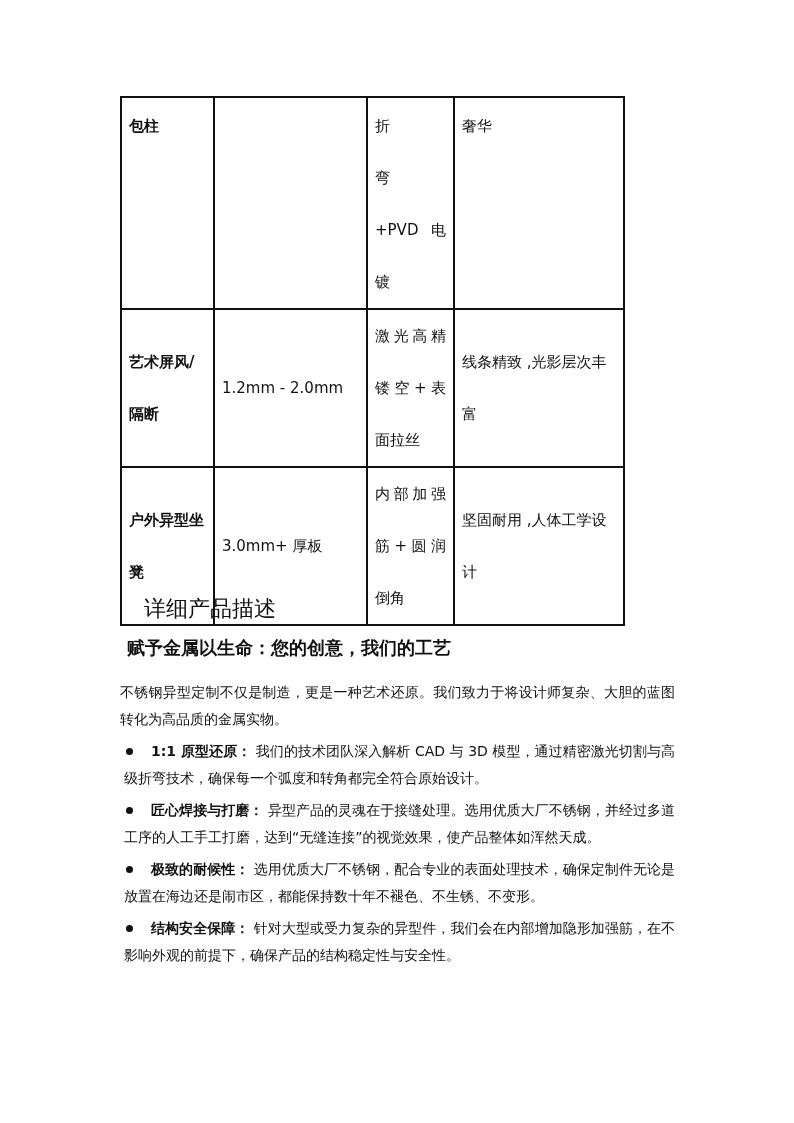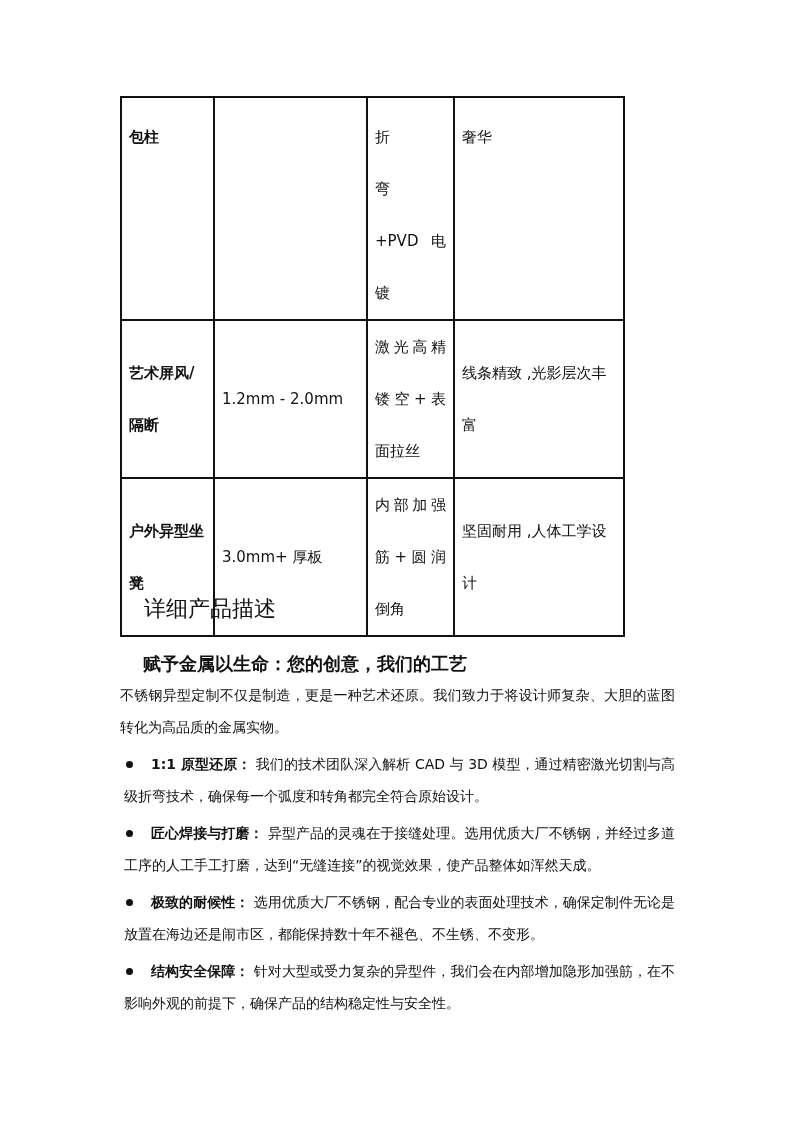--- a/index.html
+++ b/index.html
@@ -6,25 +6,25 @@
   body { width: 794px; height: 1123px; position: relative; overflow: hidden;
          font-family: "DejaVu Sans", "Liberation Sans", sans-serif; color: #111; }
   .spec-table { position: absolute; left: 120px; top: 96px; border-collapse: collapse; table-layout: fixed; }
   .spec-table td { border: 2px solid #111; vertical-align: middle; padding: 0 7px; font-size: 15px; line-height: 52px; }
   .spec-table col.c1 { width: 93px; }
   .spec-table col.c2 { width: 153px; }
   .spec-table col.c3 { width: 87px; }
   .spec-table col.c4 { width: 170px; }
   .spec-table tr { height: 156px; }
   .spec-table td.name { font-weight: bold; }
-  .spec-table td.top { vertical-align: top; padding-top: 13px; }
+  .spec-table td.top { vertical-align: top; padding-top: 2px; }
   .spec-table td.proc { text-align: justify; text-align-last: justify; border-radius: 10px; }
   h2.section { position: absolute; left: 127px; top: 577px; margin: 17px; font-size: 22px; font-weight: normal; }
-  h3.sub { position: absolute; left: 120px; top: 636px; margin: 16px; font-size: 18px; font-weight: bold; padding-left: 7px; }
-  .content { position: absolute; left: 120px; top: 679px; width: 555px; font-size: 14px; line-height: 32px; }
+  h3.sub { position: absolute; left: 120px; top: 636px; margin: 0; font-size: 18px; font-weight: bold; padding-left: 7px; }
+  .content { position: absolute; left: 120px; top: 679px; width: 555px; font-size: 14px; line-height: 27px; }
   .content p { margin: 0 0 5px 0; text-align: justify; }
   .bullet { margin: 0 0 5px 4px; text-align: justify; }
   .bullet .dot { display: inline-block; width: 7px; height: 7px; border-radius: 50%; background: #111; margin: 0 18px 2px 2px; vertical-align: middle; }
   .bullet .bold { font-weight: bold; }
 </style>
 </head>
 <body>
 
 <table class="spec-table">
   <colgroup>

